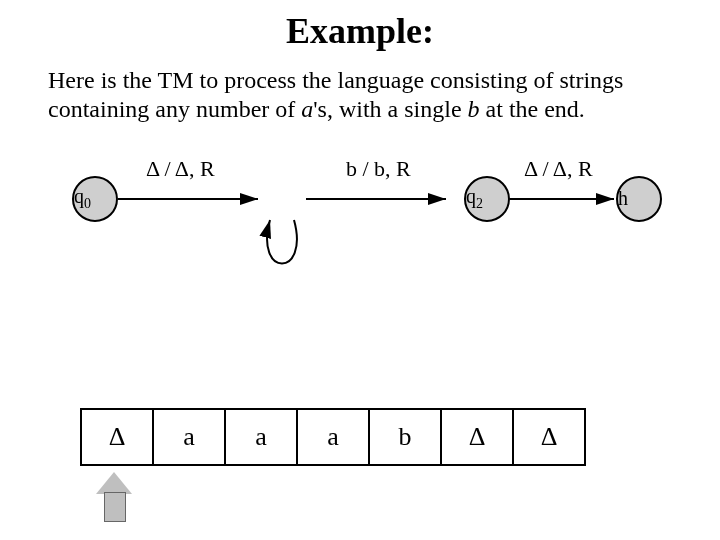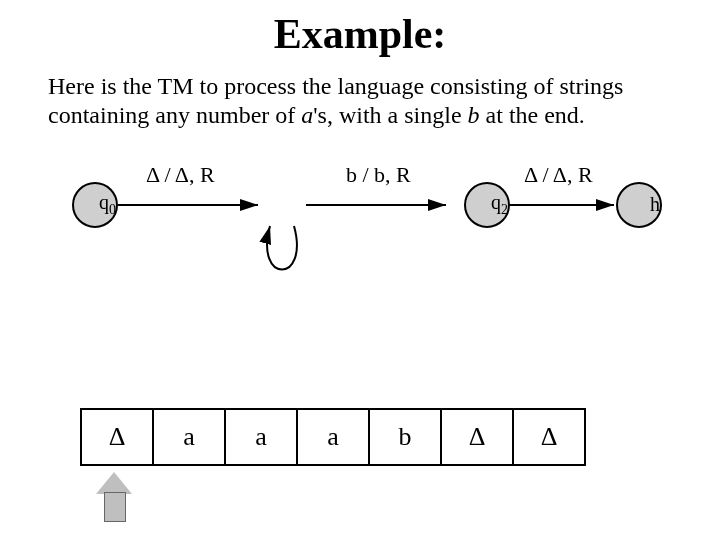--- a/index.html
+++ b/index.html
@@ -7,21 +7,21 @@
     padding: 0;
     width: 720px;
     height: 540px;
     font-family: "Times New Roman", Times, serif;
     background: #fff;
     color: #000;
     position: relative;
   }
   .title {
     text-align: center;
-    font-size: 42px;
+    font-size: 36px;
     font-weight: bold;
     margin-top: 10px;
   }
   .desc {
     font-size: 24px;
     margin: 14px 36px 0 48px;
     line-height: 1.2;
   }
   .italic { font-style: italic; }
   .diagram {
@@ -32,21 +32,21 @@
   }
   .state {
     position: absolute;
     width: 46px;
     height: 46px;
     border: 2px solid #000;
     border-radius: 50%;
     background: #cfcfcf;
     display: flex;
     align-items: center;
-    justify-content: flex-end;
+    justify-content: flex-start;
     font-size: 20px;
     box-sizing: border-box;
   }
   .sub { font-size: 70%; vertical-align: sub; }
   .edge-label {
     position: absolute;
     font-size: 22px;
     white-space: nowrap;
   }
   .tape {

